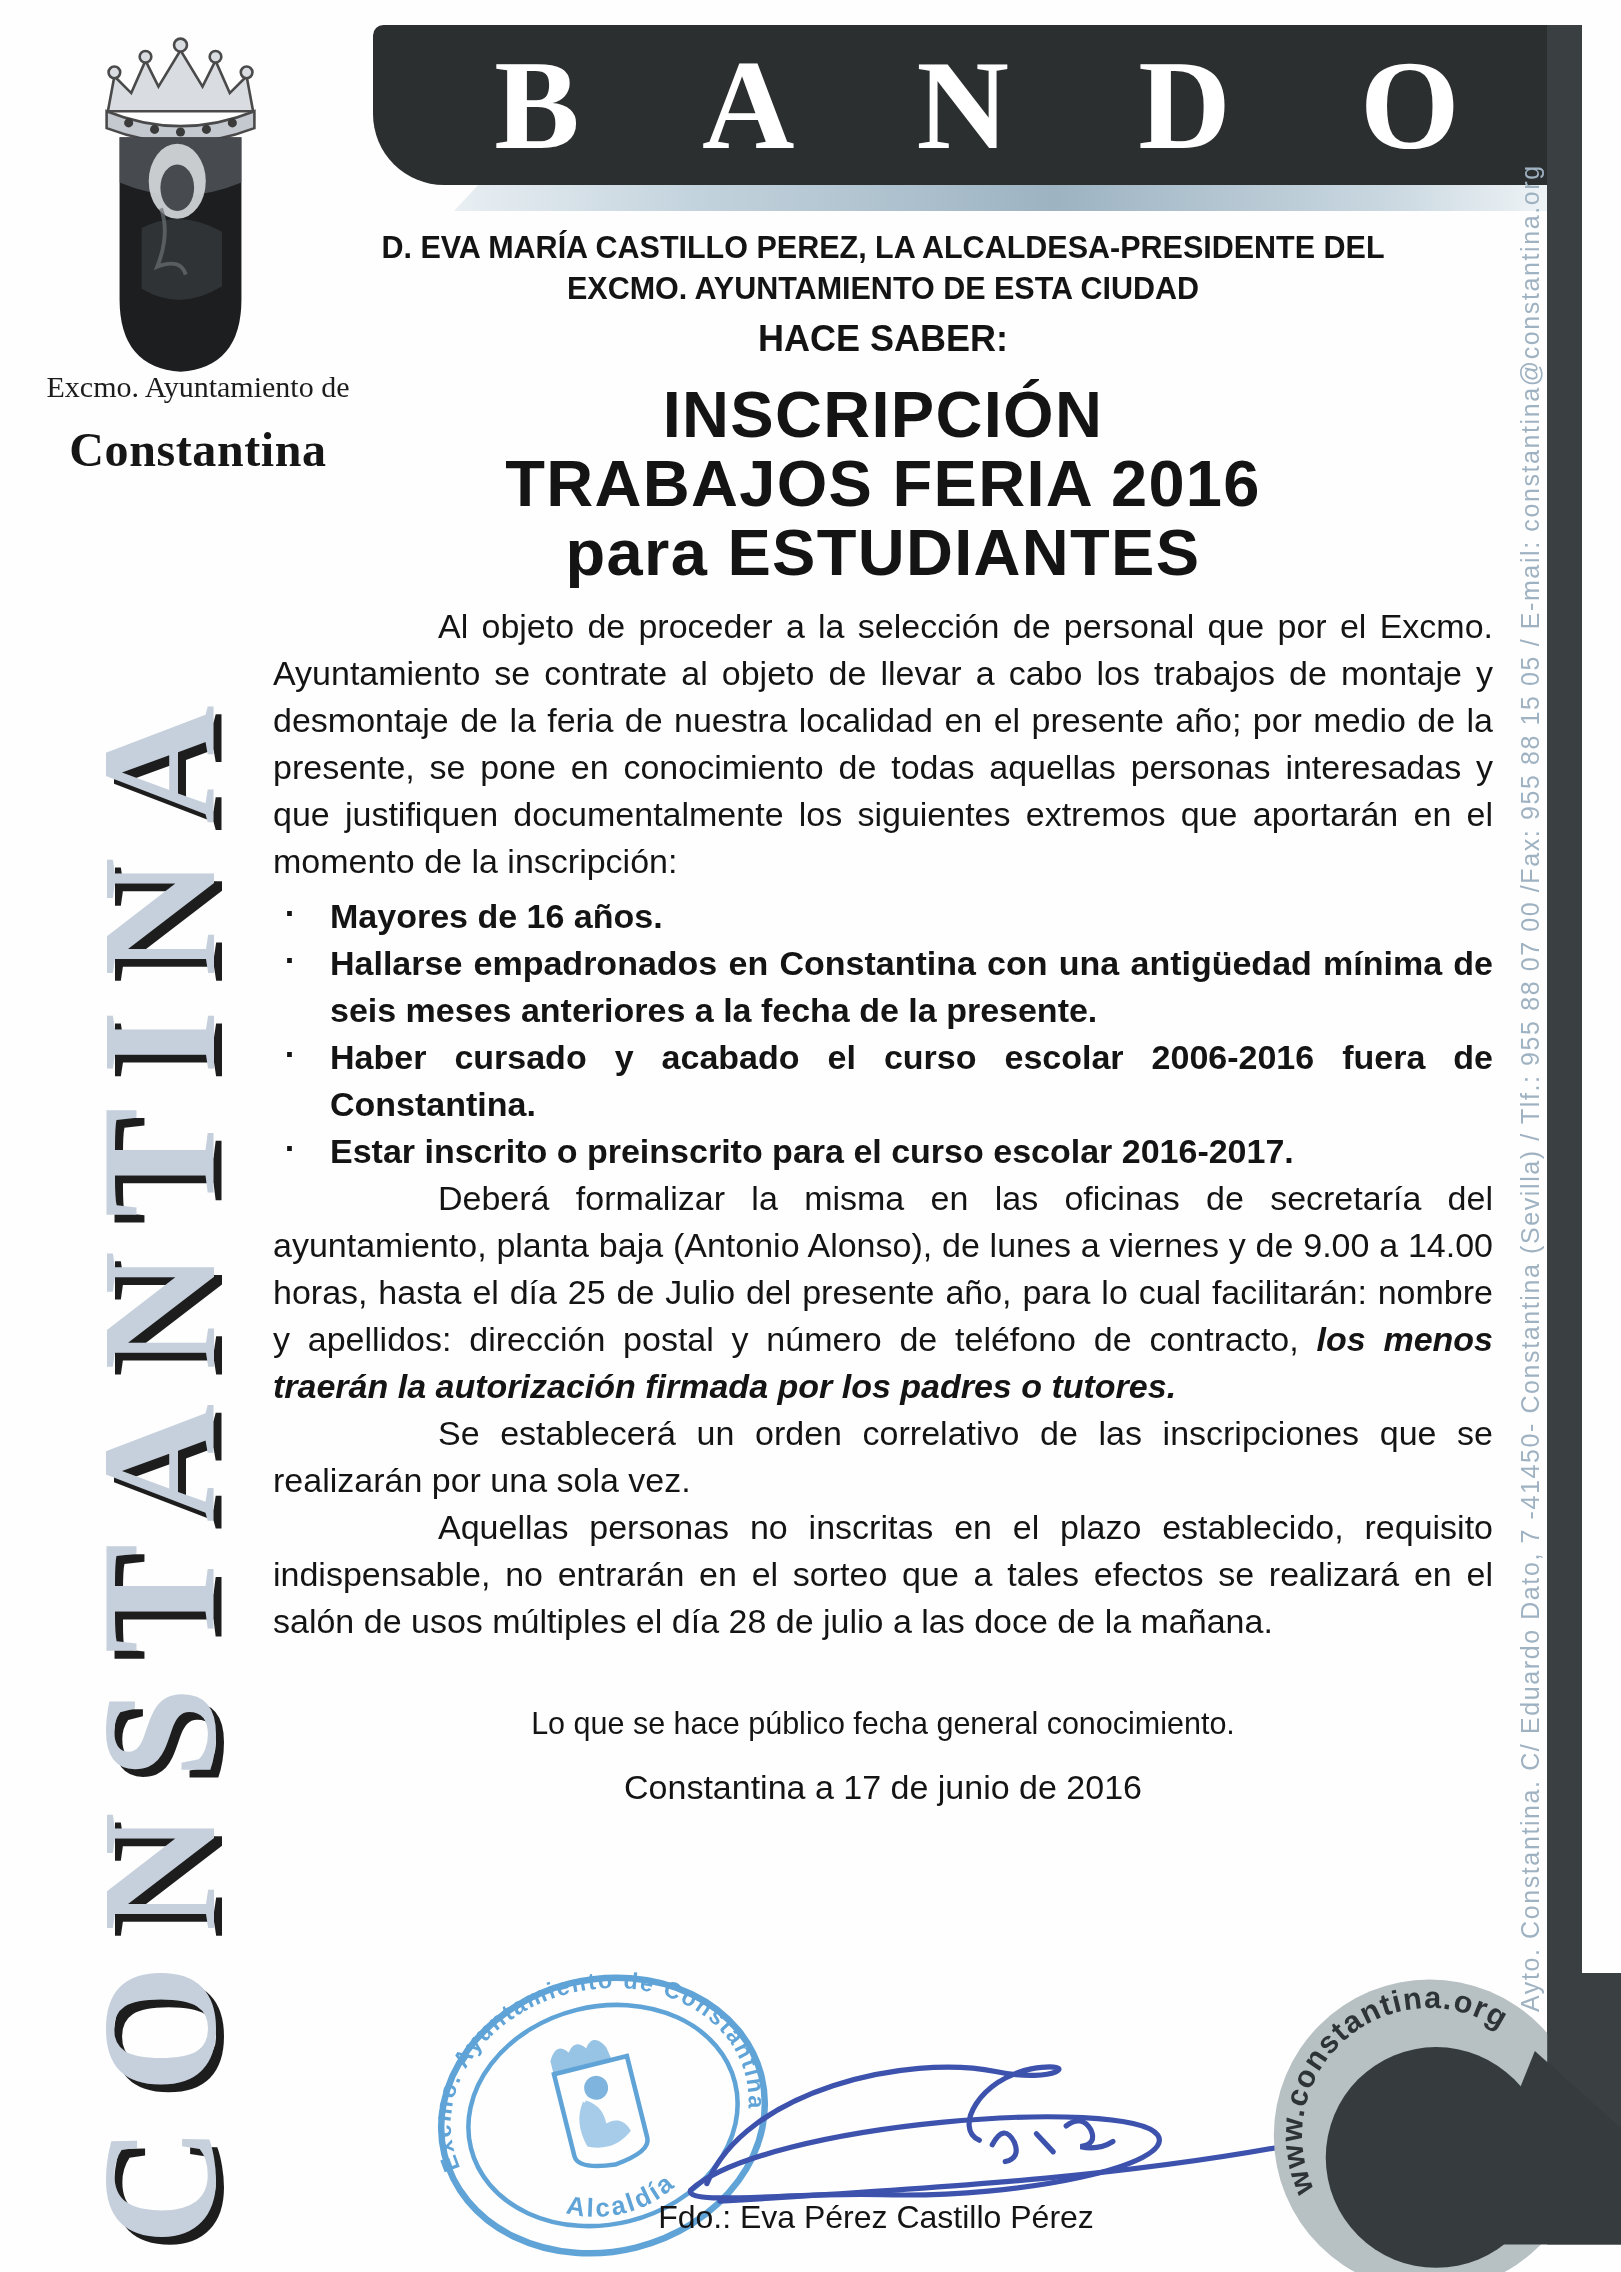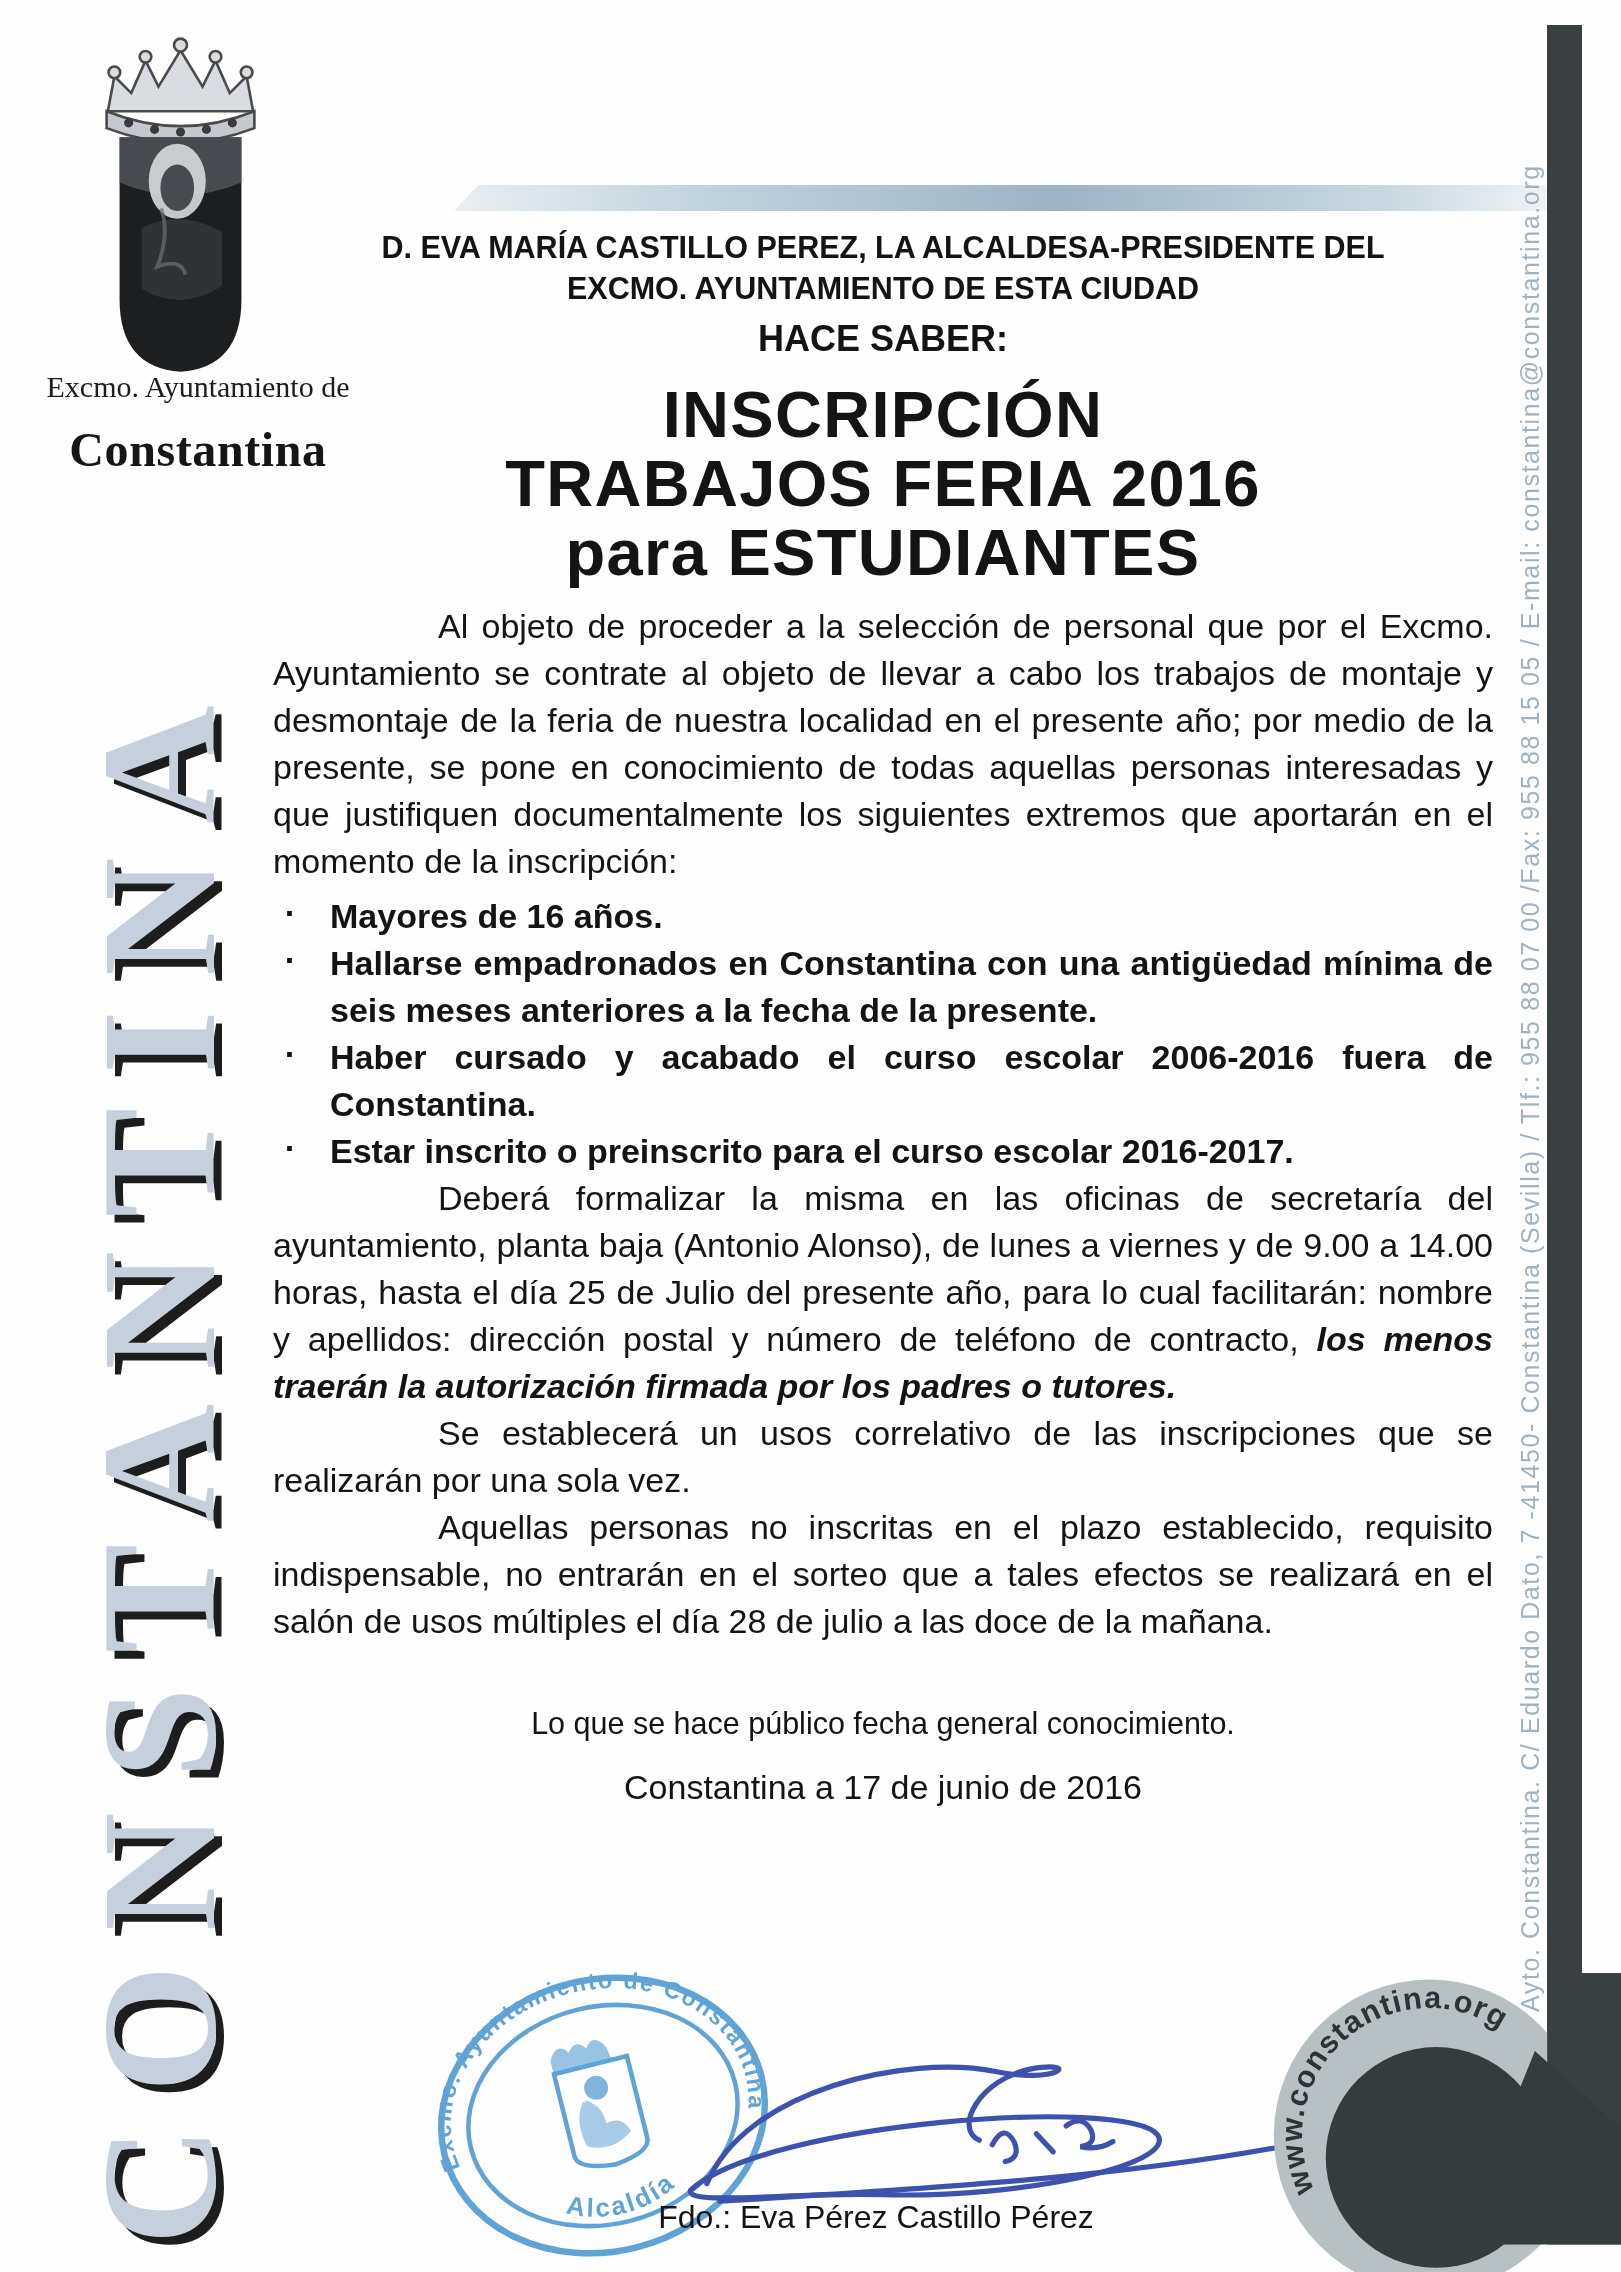--- a/index.html
+++ b/index.html
@@ -90,20 +90,23 @@
     position:absolute; left:571px; top:2199px; width:610px; text-align:center;
     font-size:32px; color:#141414;
   }
   .badge-svg { position:absolute; left:1262px; top:1973px; }
 </style>
 </head>
 <body>
 
 <div id="page">
 
+  <div class="banner">
+    <div class="banner-title">B A N D O</div>
+  </div>
   <div class="banner-shadow"></div>
 
   <div class="right-strip"></div>
 
   <div class="contact-vertical">Ayto. Constantina. C/ Eduardo Dato, 7 -41450- Constantina (Sevilla) / Tlf.: 955 88 07 00 /Fax: 955 88 15 05 / E-mail: constantina@constantina.org</div>
 
   <svg class="coat" width="195" height="363" viewBox="0 0 300 560">
 
     <g stroke="#4a4a4a" stroke-width="4" fill="#d9dde2">
       <path d="M38 150 L48 96 L74 122 L96 72 L116 112 L150 56 L184 112 L204 72 L226 122 L252 96 L262 150 Z"></path>
@@ -147,21 +150,21 @@
 
     <ul class="reqs">
       <li>Mayores de 16 años.</li>
       <li>Hallarse empadronados en Constantina con una antigüedad mínima de seis meses anteriores a la fecha de la presente.</li>
       <li>Haber cursado y acabado el curso escolar 2006-2016 fuera de Constantina.</li>
       <li>Estar inscrito o preinscrito para el curso escolar 2016-2017.</li>
     </ul>
 
     <p class="para"><span>Deberá formalizar la misma en las oficinas de secretaría del ayuntamiento, planta baja (Antonio Alonso), de lunes a viernes y de 9.00 a 14.00 horas, hasta el día 25 de Julio del presente año, para lo cual facilitarán: nombre y apellidos: dirección postal y número de teléfono de contracto, </span><span class="bold-italic">los menos traerán la autorización firmada por los padres o tutores.</span></p>
 
-    <p class="para">Se establecerá un usos correlativo de las inscripciones que se realizarán por una sola vez.</p>
+    <p class="para">Se establecerá un orden correlativo de las inscripciones que se realizarán por una sola vez.</p>
 
     <p class="para">Aquellas personas no inscritas en el plazo establecido, requisito indispensable, no entrarán en el sorteo que a tales efectos se realizará en el salón de usos múltiples el día 28 de julio a las doce de la mañana.</p>
 
     <p class="para notice">Lo que se hace público fecha general conocimiento.</p>
     <p class="para dateline">Constantina a 17 de junio de 2016</p>
   </div>
 
   <svg class="stamp-svg" width="376" height="311" viewBox="0 0 580 480">
     <defs>
       <path id="stampTop" d="M 66 295 A 232 190 0 1 1 512 278"></path>

